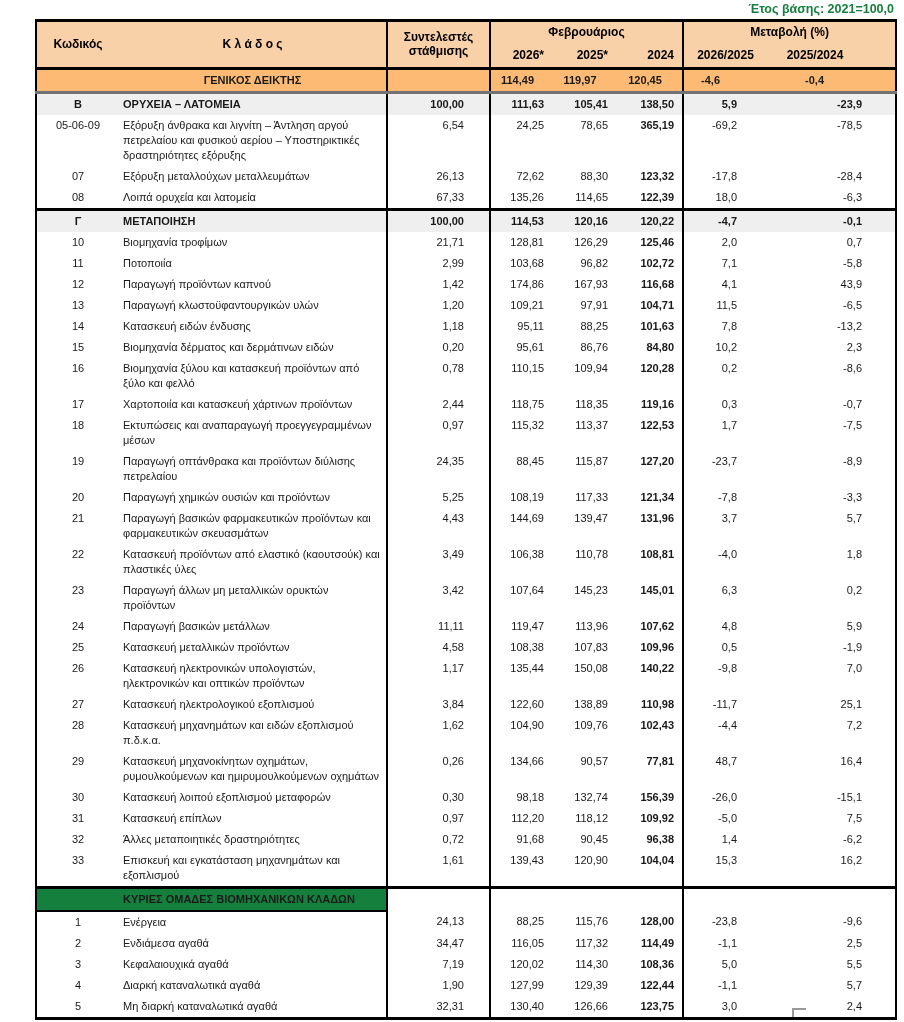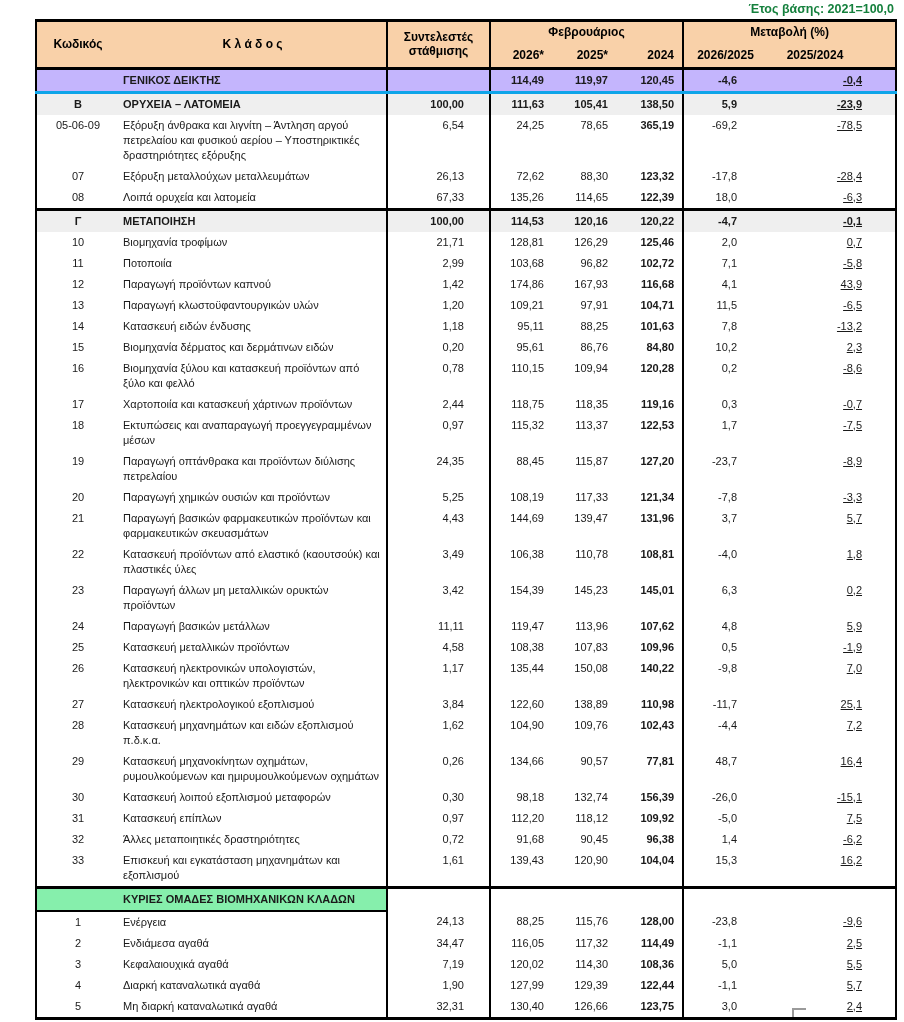--- a/index.html
+++ b/index.html
@@ -32,31 +32,31 @@
     font-size:11px; line-height:15px; padding:3px 0;
     vertical-align:top; color:#1a1a1a;
   }
   .c-code   { text-align:center; font-weight:normal; }
   .c-sector { text-align:left; padding-left:4px; padding-right:4px; border-right:2px solid #000; }
   .c-weight { text-align:right; padding-right:25px; border-right:2px solid #000;margin-top:20px; }
   .c-v      { text-align:right; padding-right:8px; }
   .c-v3     { border-right:2px solid #000;font-weight:bold; }
   .c-chg    { text-align:right; }
   .c-chg1   { padding-right:30px; }
-  .c-chg2   { padding-right:33px;text-decoration:underline; }
+  .c-chg2   { padding-right:33px; }
   tr.row-summary td {
-    background:#c4b5fd; font-weight:bold;
-    border-top:3px solid #000; border-bottom:3px solid #0ea5e9;
+    background:#fdba74; font-weight:bold;
+    border-top:3px solid #000; border-bottom:3px solid #737373;text-align:center;
   }
   tr.row-section td {
     background:#EFEFEF; font-weight:bold; border-top:3px solid #000;
   }
   tr.row-groupheader td { font-weight:bold; border-top:3px solid #000; }
   tr.row-groupheader .c-code,
-  tr.row-groupheader .c-sector { background:#86efac; border-bottom:2px solid #000;margin-top:11px; }
+  tr.row-groupheader .c-sector { background:#15803d; border-bottom:2px solid #000;margin-top:11px; }
   .corner-mark {
     position:absolute; left:792px; top:1008px; width:12px; height:7px;
     border-left:2px solid #9a9a9a; border-top:2px solid #9a9a9a;
   }
 </style>
 </head>
 <body>
 
 <div class="base-note">Έτος βάσης: 2021=100,0</div>
 
@@ -275,21 +275,21 @@
     <td class="c-v">106,38</td>
     <td class="c-v">110,78</td>
     <td class="c-v c-v3">108,81</td>
     <td class="c-chg c-chg1">-4,0</td>
     <td class="c-chg c-chg2">1,8</td>
   </tr>
       <tr class="row-data">
     <td class="c-code">23</td>
     <td class="c-sector">Παραγωγή άλλων μη μεταλλικών ορυκτών προϊόντων</td>
     <td class="c-weight">3,42</td>
-    <td class="c-v">154,39</td>
+    <td class="c-v">107,64</td>
     <td class="c-v">145,23</td>
     <td class="c-v c-v3">145,01</td>
     <td class="c-chg c-chg1">6,3</td>
     <td class="c-chg c-chg2">0,2</td>
   </tr>
       <tr class="row-data">
     <td class="c-code">24</td>
     <td class="c-sector">Παραγωγή βασικών μετάλλων</td>
     <td class="c-weight">11,11</td>
     <td class="c-v">119,47</td>

